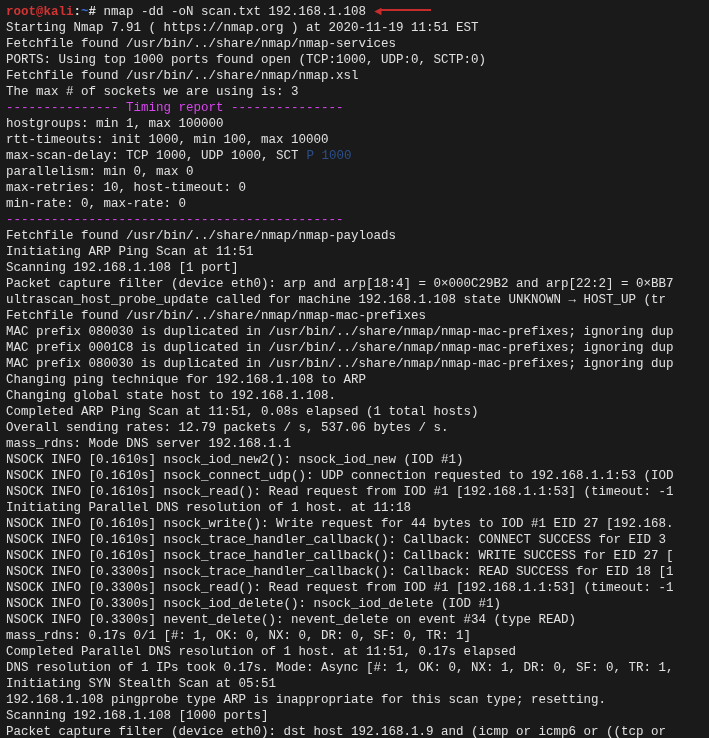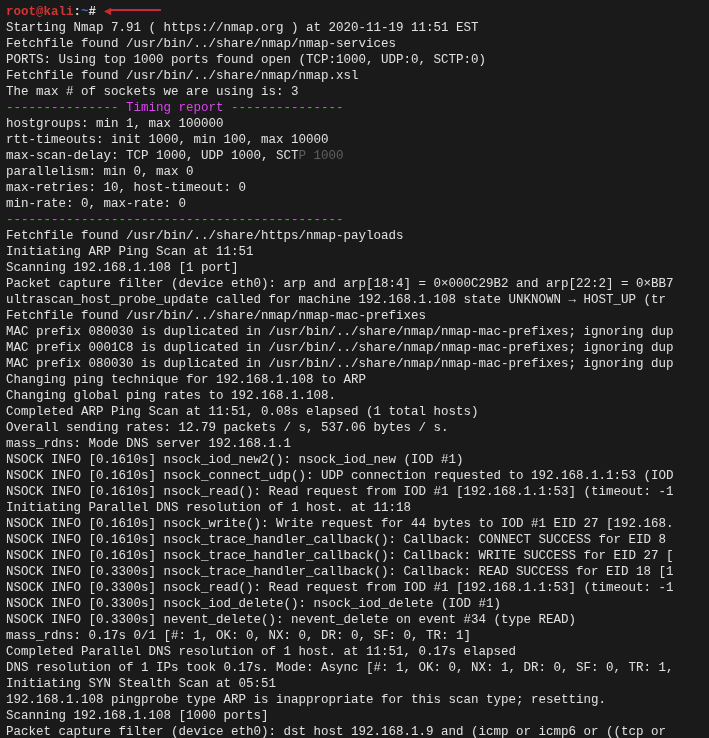--- a/index.html
+++ b/index.html
@@ -51,71 +51,73 @@
       display: inline-block;
       border-bottom: 2px solid #c72b2b;
       width: 50px;
       vertical-align: middle;
       margin-bottom: 4px;
     }
     .line {
       color: #e0e0e0;
     }
     .watermark {
-      color: #a3a3a3;
+      color: #3b82f6;
       opacity: .5;
+      margin-left: 8px;
     }
     .dashes {
       color: #d946ef;
     }
   </style>
 </head>
 <body>
 
 <div class="prompt-line">
   <span class="user-red">root@kali</span>
     <span class="colon">:</span>
     <span class="tilde">~</span>
     <span class="hash">#</span>
+  <span class="command">&nbsp;<span>nmap -dd -oN  scan.txt 192.168.1.108</span></span>
   <span class="arrow-annotation"><span>◄</span><span class="arrow-tail"></span></span>
 </div>
 
 <div class="line">Starting Nmap 7.91 ( https://nmap.org ) at 2020-11-19 11:51 EST</div>
 <div class="line">Fetchfile found /usr/bin/../share/nmap/nmap-services</div>
 <div class="line">PORTS: Using top 1000 ports found open (TCP:1000, UDP:0, SCTP:0)</div>
 <div class="line">Fetchfile found /usr/bin/../share/nmap/nmap.xsl</div>
 <div class="line">The max # of sockets we are using is: 3</div>
 <div class="line dashes">--------------- Timing report ---------------</div>
 <div class="line">  hostgroups: min 1, max 100000</div>
 <div class="line">  rtt-timeouts: init 1000, min 100, max 10000</div>
 <div class="line"><span>  max-scan-delay: TCP 1000, UDP 1000, SCT</span><span class="watermark">P 1000</span></div>
 <div class="line">  parallelism: min 0, max 0</div>
 <div class="line">  max-retries: 10, host-timeout: 0</div>
 <div class="line">  min-rate: 0, max-rate: 0</div>
 <div class="line dashes">---------------------------------------------</div>
-<div class="line">Fetchfile found /usr/bin/../share/https/nmap-payloads</div>
+<div class="line">Fetchfile found /usr/bin/../share/nmap/nmap-payloads</div>
 <div class="line">Initiating ARP Ping Scan at 11:51</div>
 <div class="line">Scanning 192.168.1.108 [1 port]</div>
 <div class="line">Packet capture filter (device eth0): arp and arp[18:4] = 0×000C29B2 and arp[22:2] = 0×BB7</div>
 <div class="line">ultrascan_host_probe_update called for machine 192.168.1.108 state UNKNOWN → HOST_UP (tr</div>
 <div class="line">Fetchfile found /usr/bin/../share/nmap/nmap-mac-prefixes</div>
 <div class="line">MAC prefix 080030 is duplicated in /usr/bin/../share/nmap/nmap-mac-prefixes; ignoring dup</div>
 <div class="line">MAC prefix 0001C8 is duplicated in /usr/bin/../share/nmap/nmap-mac-prefixes; ignoring dup</div>
 <div class="line">MAC prefix 080030 is duplicated in /usr/bin/../share/nmap/nmap-mac-prefixes; ignoring dup</div>
 <div class="line">Changing ping technique for 192.168.1.108 to ARP</div>
-<div class="line">Changing global ping rates to 192.168.1.108.</div>
+<div class="line">Changing global state host to 192.168.1.108.</div>
 <div class="line">Completed ARP Ping Scan at 11:51, 0.08s elapsed (1 total hosts)</div>
 <div class="line">Overall sending rates: 12.79 packets / s, 537.06 bytes / s.</div>
 <div class="line">mass_rdns: Mode DNS server 192.168.1.1</div>
 <div class="line">NSOCK INFO [0.1610s] nsock_iod_new2(): nsock_iod_new (IOD #1)</div>
 <div class="line">NSOCK INFO [0.1610s] nsock_connect_udp(): UDP connection requested to 192.168.1.1:53 (IOD</div>
 <div class="line">NSOCK INFO [0.1610s] nsock_read(): Read request from IOD #1 [192.168.1.1:53] (timeout: -1</div>
 <div class="line">Initiating Parallel DNS resolution of 1 host. at 11:18</div>
 <div class="line">NSOCK INFO [0.1610s] nsock_write(): Write request for 44 bytes to IOD #1 EID 27 [192.168.</div>
-<div class="line">NSOCK INFO [0.1610s] nsock_trace_handler_callback(): Callback: CONNECT SUCCESS for EID 8 </div>
+<div class="line">NSOCK INFO [0.1610s] nsock_trace_handler_callback(): Callback: CONNECT SUCCESS for EID 3 </div>
 <div class="line">NSOCK INFO [0.1610s] nsock_trace_handler_callback(): Callback: WRITE SUCCESS for EID 27 [</div>
 <div class="line">NSOCK INFO [0.3300s] nsock_trace_handler_callback(): Callback: READ SUCCESS for EID 18 [1</div>
 <div class="line">NSOCK INFO [0.3300s] nsock_read(): Read request from IOD #1 [192.168.1.1:53] (timeout: -1</div>
 <div class="line">NSOCK INFO [0.3300s] nsock_iod_delete(): nsock_iod_delete (IOD #1)</div>
 <div class="line">NSOCK INFO [0.3300s] nevent_delete(): nevent_delete on event #34 (type READ)</div>
 <div class="line">mass_rdns: 0.17s 0/1 [#: 1, OK: 0, NX: 0, DR: 0, SF: 0, TR: 1]</div>
 <div class="line">Completed Parallel DNS resolution of 1 host. at 11:51, 0.17s elapsed</div>
 <div class="line">DNS resolution of 1 IPs took 0.17s. Mode: Async [#: 1, OK: 0, NX: 1, DR: 0, SF: 0, TR: 1,</div>
 <div class="line">Initiating SYN Stealth Scan at 05:51</div>
 <div class="line">192.168.1.108 pingprobe type ARP is inappropriate for this scan type; resetting.</div>

